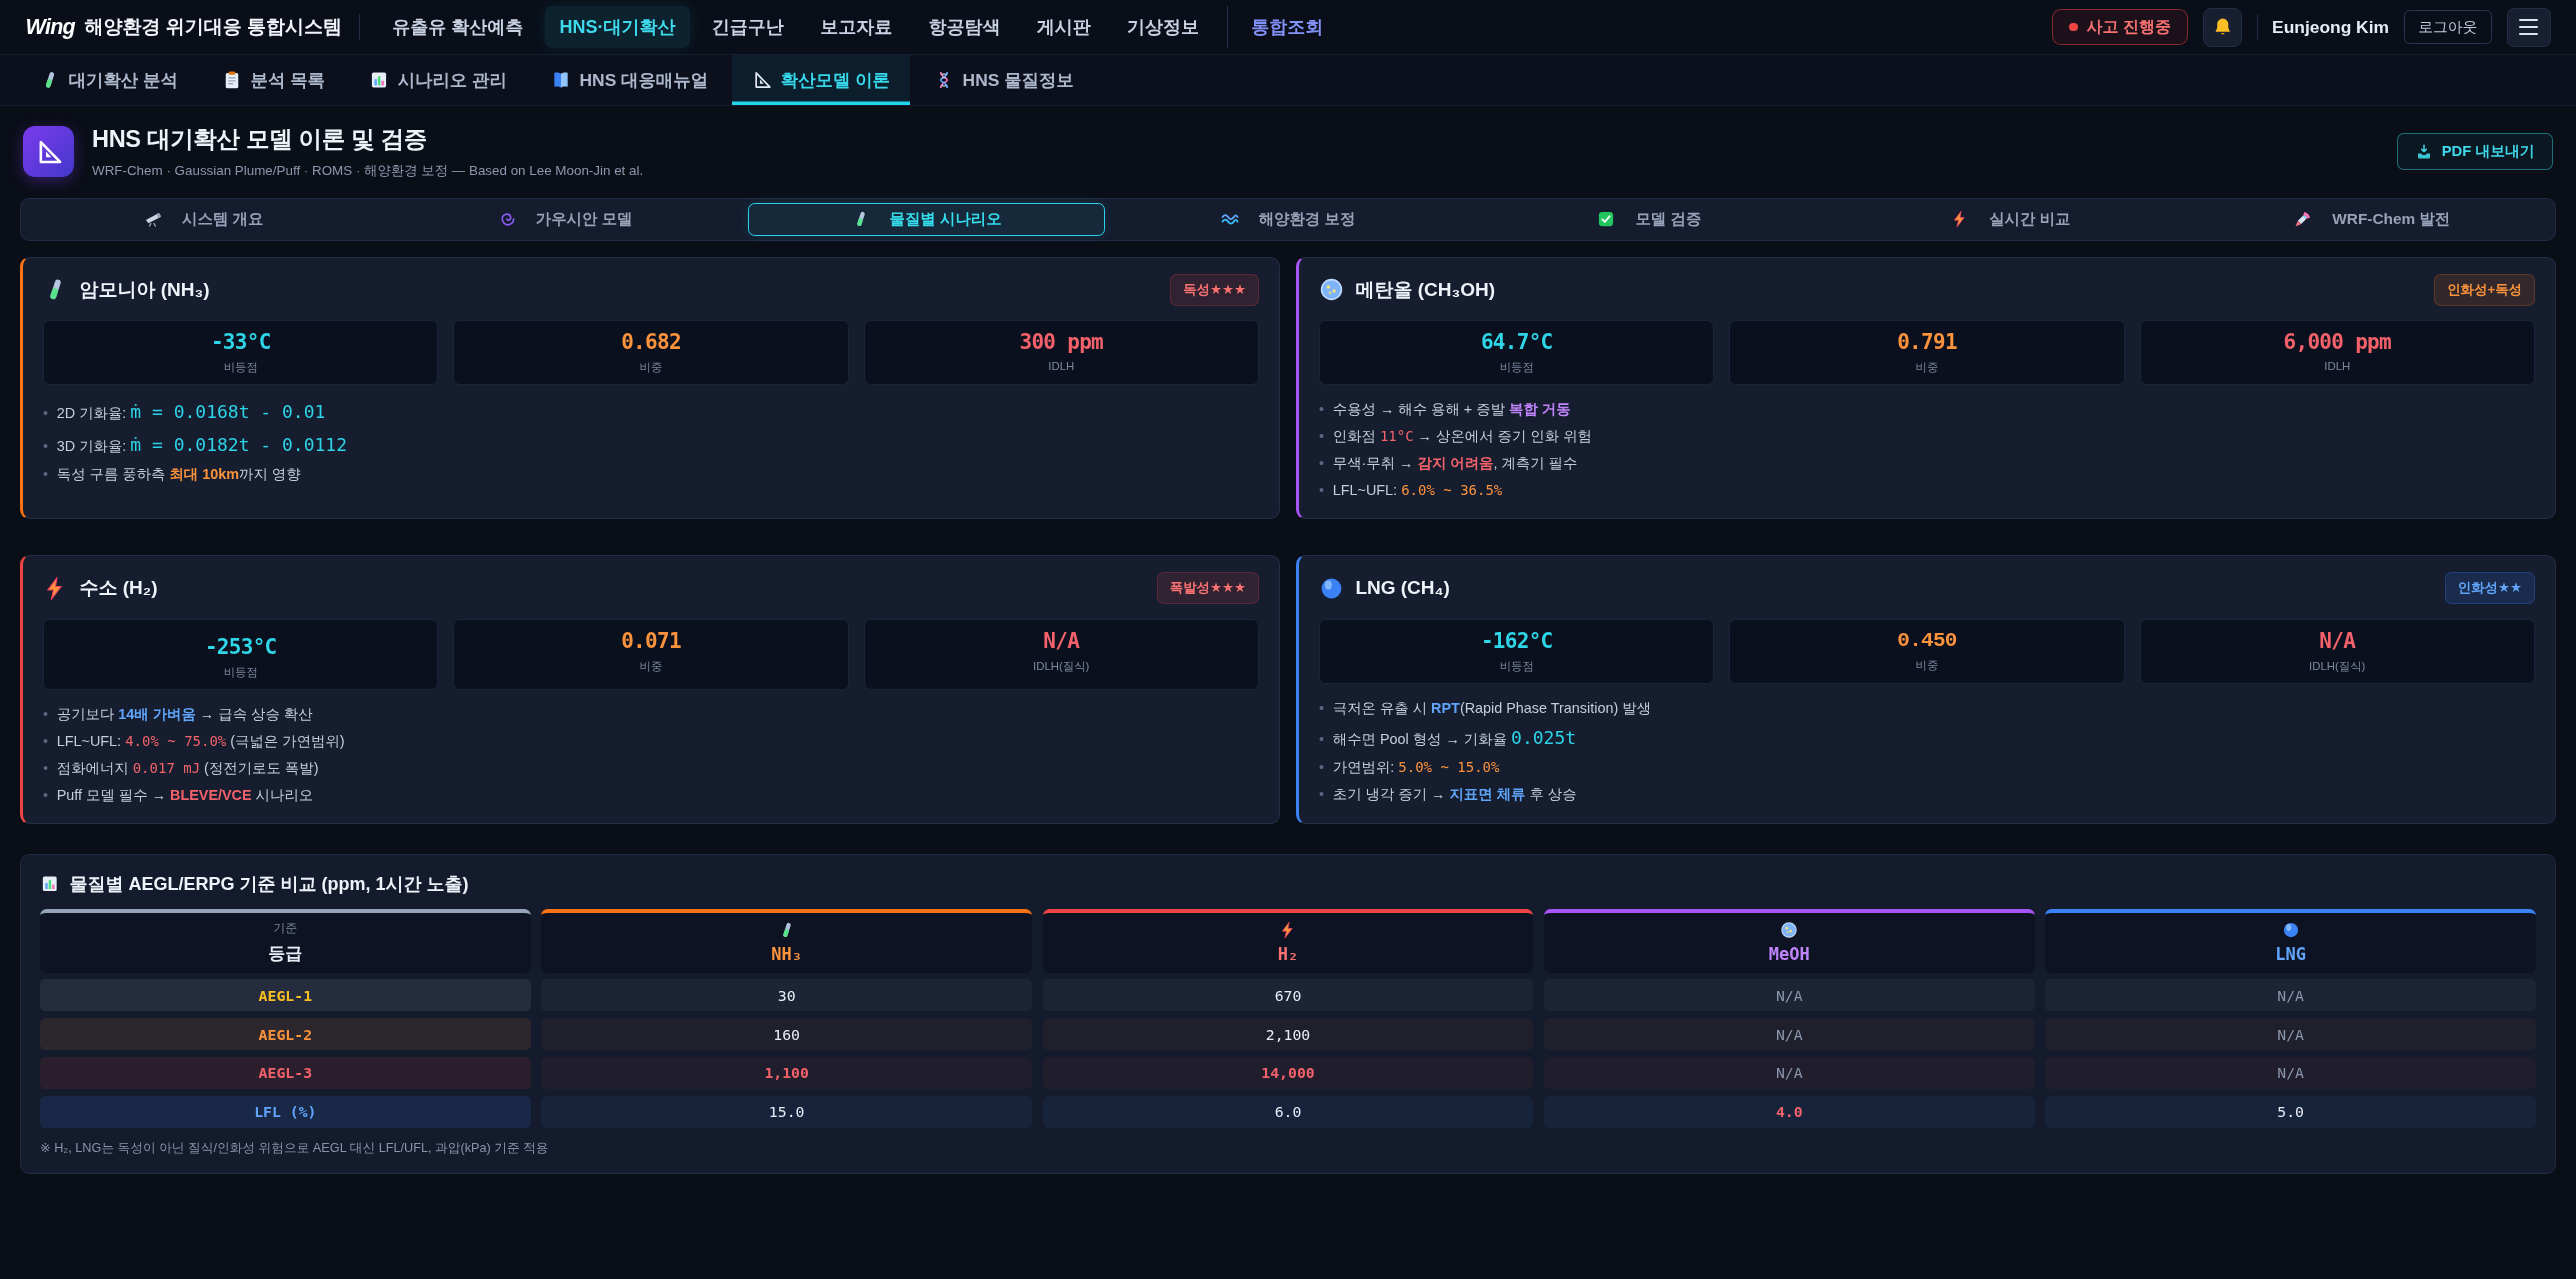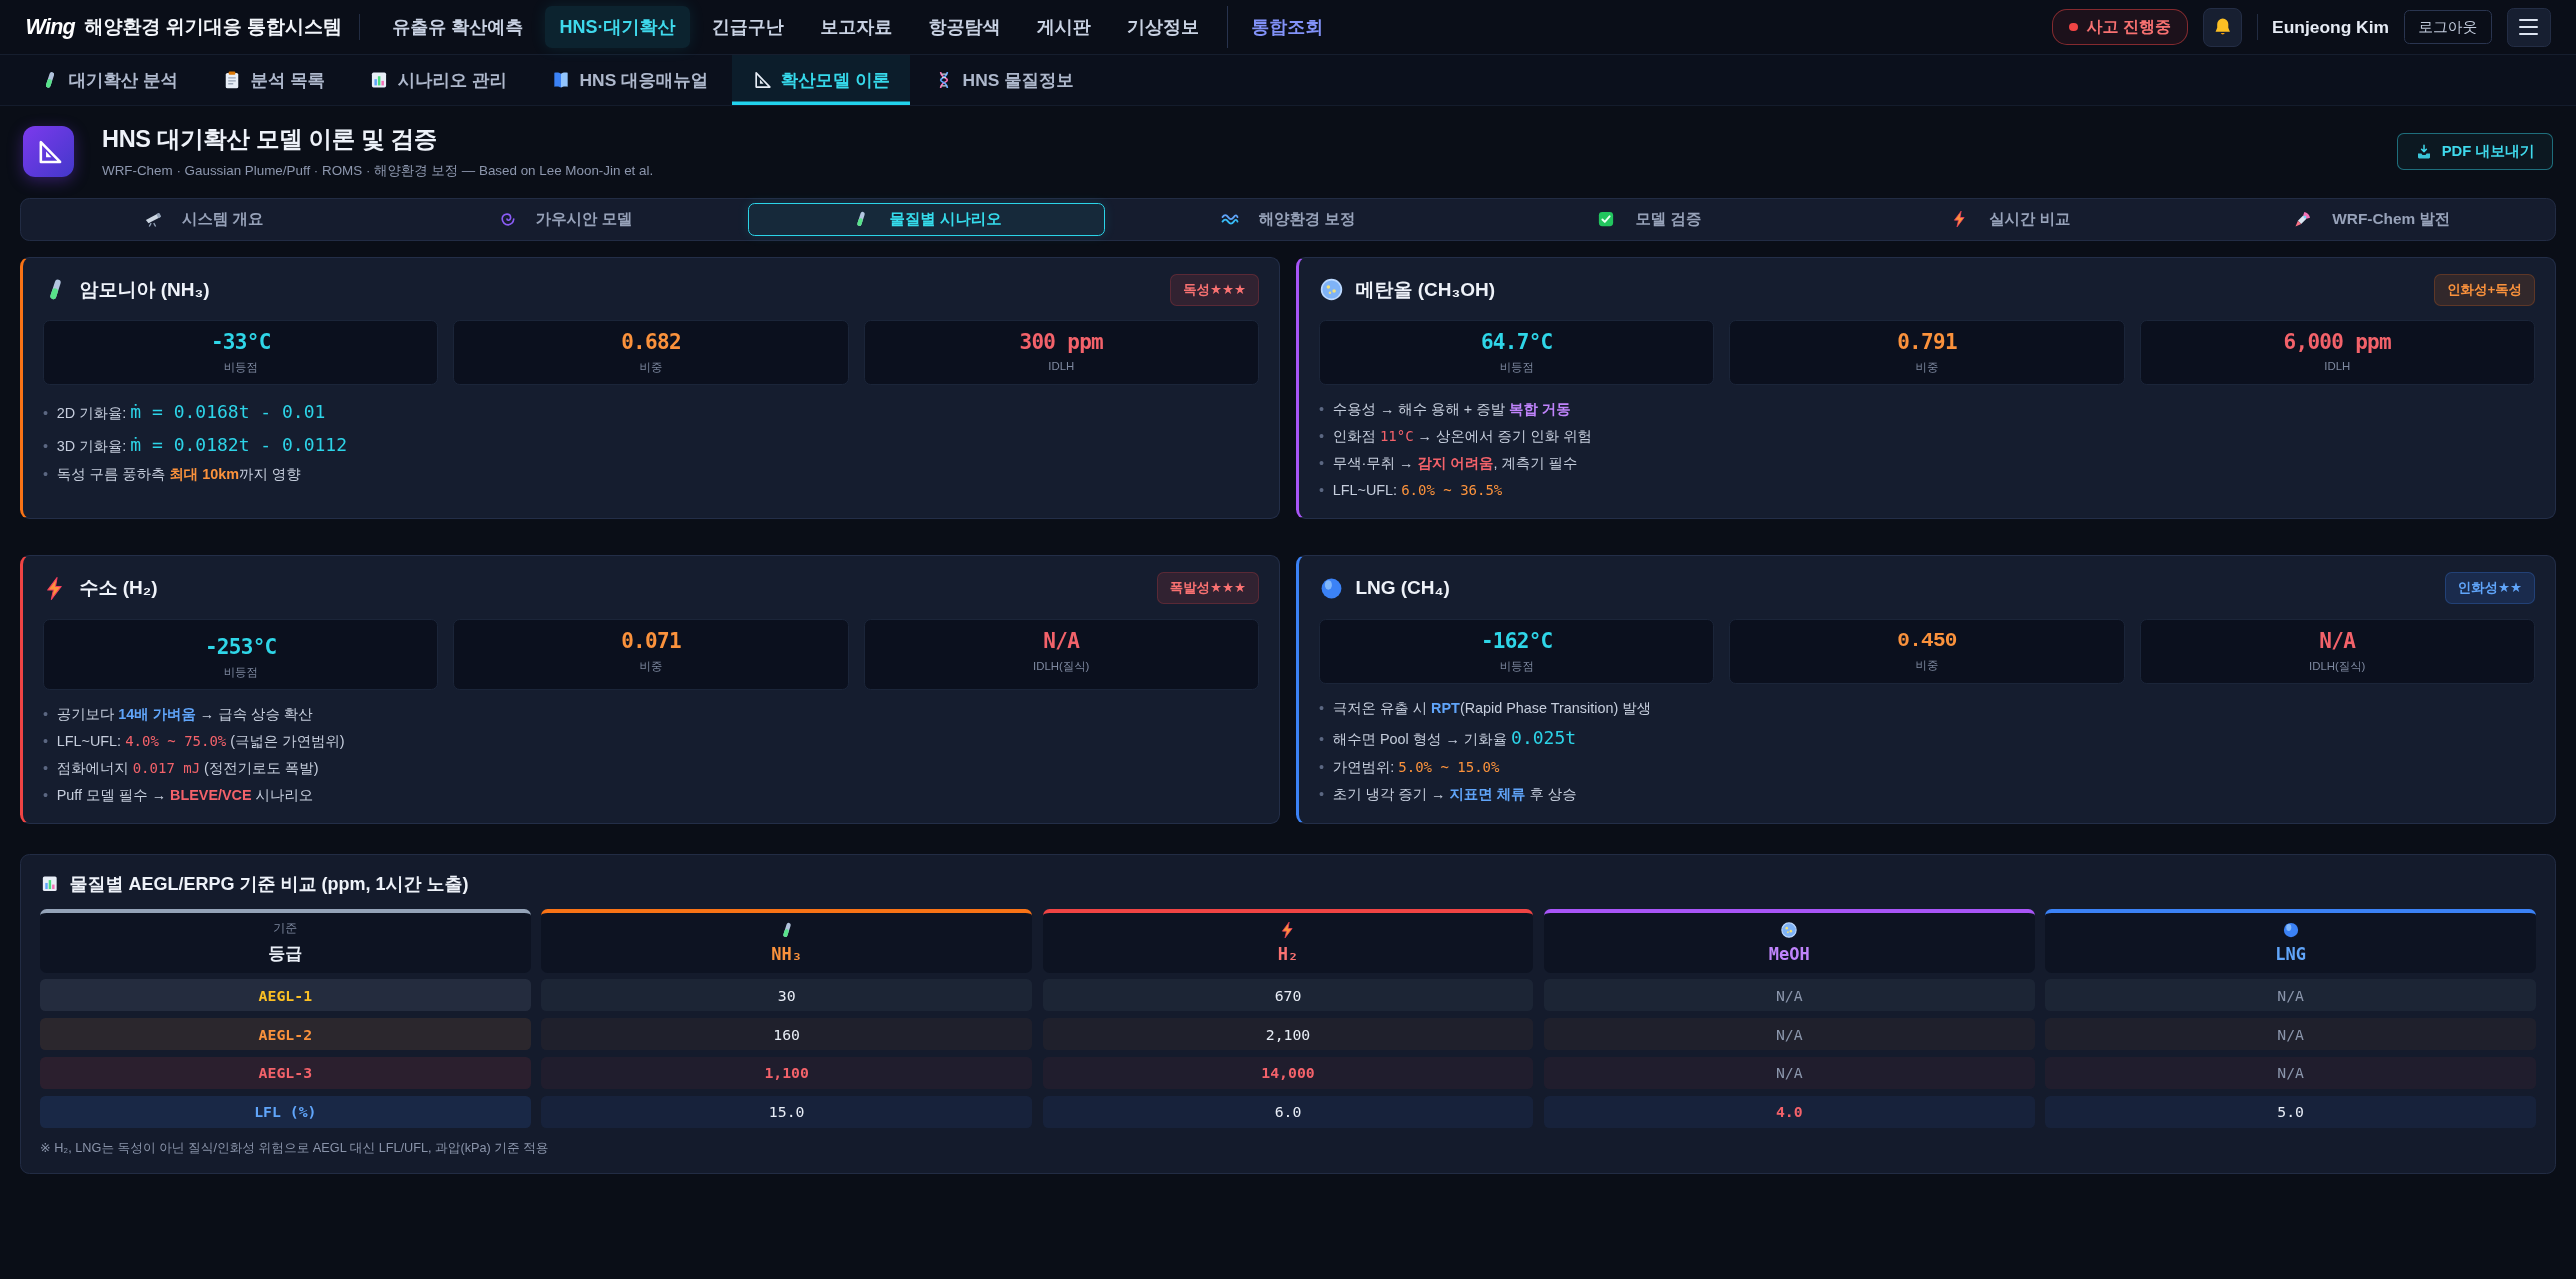--- a/index.html
+++ b/index.html
@@ -22,40 +22,40 @@
     background:#0a0e18;border-bottom:0.7px solid #161e2e}
   .logo{display:flex;align-items:center;gap:9.4px;white-space:nowrap}
   .logo-mark{font-style:italic;font-weight:900;font-size:21.5px;color:#ffffff;letter-spacing:-0.7px}
   .logo-title{font-weight:800;font-size:19px;color:#f2f5fa}
   .vsep{width:0.7px;height:25.5px;background:#222c42;flex:0 0 auto}
   .main-nav{display:flex;align-items:center;gap:6.7px}
   .nav-item{padding:8.7px 14.8px;font-size:18px;font-weight:700;color:#c9d2e3;border-radius:6.7px;cursor:pointer;white-space:nowrap}
   .nav-item.active{color:#3fd9ec;background:rgba(34,211,238,.11);box-shadow:0 0 16px rgba(34,211,238,.10)}
   .nav-item.accent{color:#8292f8;border-left:1.3px solid #28334e;border-radius:0;margin-left:6.7px;padding-left:23px}
   .nav-right{margin-left:auto;display:flex;align-items:center;gap:14.8px}
-  .incident-badge{display:flex;align-items:center;gap:8.7px;padding:6.7px 16px;border-radius:15px;
+  .incident-badge{display:flex;align-items:center;gap:8.7px;padding:6.7px 16px;border-radius:9px;
     border:0.7px solid rgba(239,68,68,.5);background:rgba(239,68,68,.08);color:#f87171;font-size:16px;font-weight:700;white-space:nowrap}
   .dot{width:8.7px;height:8.7px;border-radius:50%;background:#ef4444}
   .icon-btn{width:39px;height:39px;border-radius:8px;background:#171f31;border:0.7px solid #232d45;cursor:pointer;display:grid;place-items:center;padding:0}
   .icon-btn svg{width:21.5px;height:21.5px}
   .user-name{font-size:17.4px;font-weight:600;color:#e6ebf4;white-space:nowrap}
   .logout-btn{padding:6.7px 13.4px;font-size:14.8px;color:#c2cbdc;background:transparent;border:0.7px solid #2a3550;border-radius:5.4px;cursor:pointer;font-family:inherit;white-space:nowrap}
   .menu-btn{width:44px;height:39px;border-radius:6.7px;background:#171f31;border:0.7px solid #232d45;cursor:pointer;
     display:flex;flex-direction:column;justify-content:center;align-items:center;gap:4.7px}
   .menu-btn .bar{width:19px;height:2.3px;background:#dde4f0;border-radius:1.3px}
 
   
   .subtabs{height:51px;display:flex;align-items:stretch;gap:4px;padding:0 20px;background:#0b101c;border-bottom:0.7px solid #141c2c}
   .subtab{display:flex;align-items:center;gap:8.7px;padding:0 20px;font-size:17.4px;font-weight:700;color:#aeb8cc;cursor:pointer;white-space:nowrap}
   .subtab .i svg{width:20px;height:20px}
   .subtab.active{color:#36d8ea;background:rgba(34,211,238,.07);box-shadow:inset 0 -3.4px 0 #22d3ee}
 
   
   .page-head{display:flex;align-items:center;justify-content:space-between;padding:17.4px 23px 14.8px}
-  .ph-left{display:flex;align-items:center;gap:28px}
+  .ph-left{display:flex;align-items:center;gap:18px}
   .ph-icon{width:51px;height:51px;border-radius:12px;background:linear-gradient(135deg,#7c3aed,#4338ca);display:grid;place-items:center;box-shadow:0 4px 14.8px rgba(124,58,237,.35)}
   .ph-icon svg{width:28px;height:28px}
   .page-title{margin:0;font-size:23.5px;font-weight:800;color:#eef2f9;letter-spacing:-0.3px}
   .page-subtitle{margin:6.7px 0 0;font-size:13.4px;color:#8d97ae}
   .pdf-btn{display:flex;align-items:center;gap:8.7px;padding:8px 17.4px;border-radius:6.7px;cursor:pointer;font-family:inherit;
     border:1px solid rgba(53,216,236,.45);background:rgba(53,216,236,.05);color:#3fd9ec;font-size:14.8px;font-weight:700;white-space:nowrap}
   .pdf-btn svg{width:18px;height:18px}
 
   
   .section-tabs{margin:2.7px 20px 16px;height:43px;display:flex;gap:4px;padding:4px;border-radius:9.4px;background:#151c2e;border:0.7px solid #222c44}

